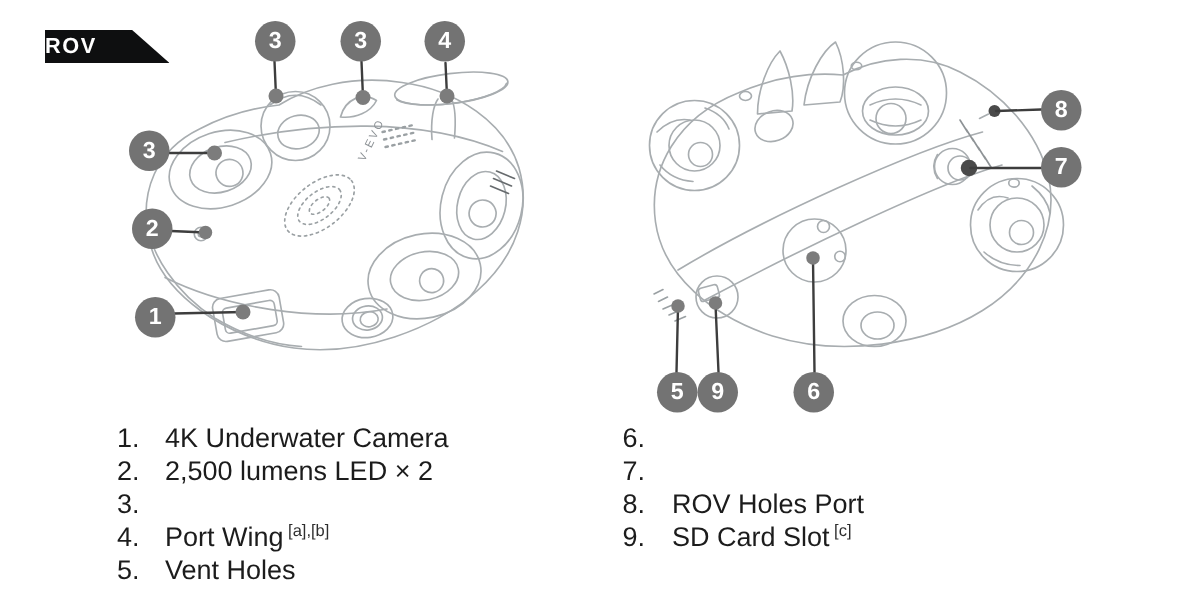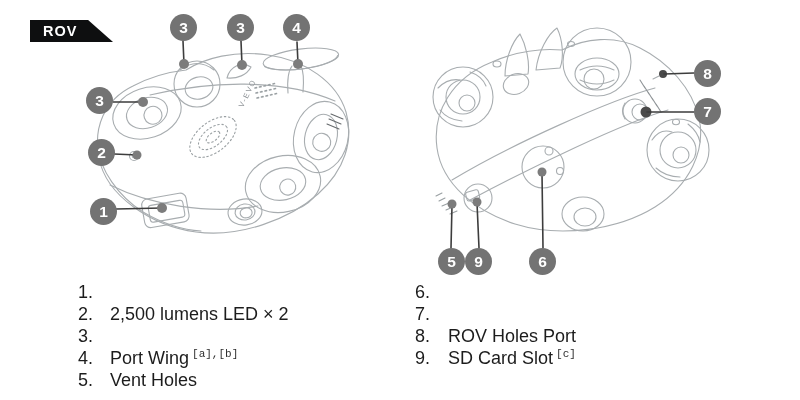--- a/index.html
+++ b/index.html
@@ -8,41 +8,41 @@
     font-family:"Liberation Sans", sans-serif;overflow:hidden;
   }
   .stage{position:absolute;inset:0;width:800px;height:400px;}
 
   
   .banner{
     position:absolute;left:30px;top:20px;width:83px;height:22px;
     background:#0e0f10;color:#ffffff;
     clip-path:polygon(0 0, 70% 0, 100% 100%, 0 100%);
     font-size:14.5px;font-weight:bold;letter-spacing:1px;
-    line-height:22px;padding-left:13px;box-sizing:border-box;
+    line-height:22px;box-sizing:border-box;
   }
 
   
   .art{position:absolute;left:0;top:0;}
 
   
   .callout{
     position:absolute;width:27px;height:27px;border-radius:50%;
     background:#737373;color:#ffffff;font-size:15.5px;font-weight:bold;
     display:flex;align-items:center;justify-content:center;line-height:1;
   }
 
   
   .legend-col{position:absolute;color:#1c1c1c;font-size:18px;}
   .legend-col .row{display:flex;height:22px;line-height:22px;white-space:nowrap;}
   .legend-col.left{left:78px;top:281px;}
   .legend-col.right{left:415px;top:281px;}
   .legend-col.left .num{width:32px;}
   .legend-col.right .num{width:33px;}
-  .legend-col sup{font-size:11px;color:#2e2e2e;margin-left:3px;line-height:1;font-family:Liberation Mono, monospace;}
+  .legend-col sup{font-size:11px;color:#2e2e2e;margin-left:3px;line-height:1;}
 </style>
 </head>
 <body>
 
 <div class="stage">
 
   <div class="banner">
     <span>ROV</span>
   </div>
 
@@ -240,20 +240,21 @@
 
   <div class="callout" style="left:694px;top:60px">8</div>
   <div class="callout" style="left:694px;top:98px">7</div>
   <div class="callout" style="left:438px;top:248px">5</div>
   <div class="callout" style="left:465px;top:248px">9</div>
   <div class="callout" style="left:529px;top:248px">6</div>
 
   <div class="legend-col left">
     <div class="row">
       <span class="num">1.</span>
+      <span class="lbl"><span>4K Underwater Camera</span><sup></sup></span>
     </div>
     <div class="row">
       <span class="num">2.</span>
       <span class="lbl"><span>2,500 lumens LED × 2</span><sup></sup></span>
     </div>
     <div class="row">
       <span class="num">3.</span>
     </div>
     <div class="row">
       <span class="num">4.</span>

